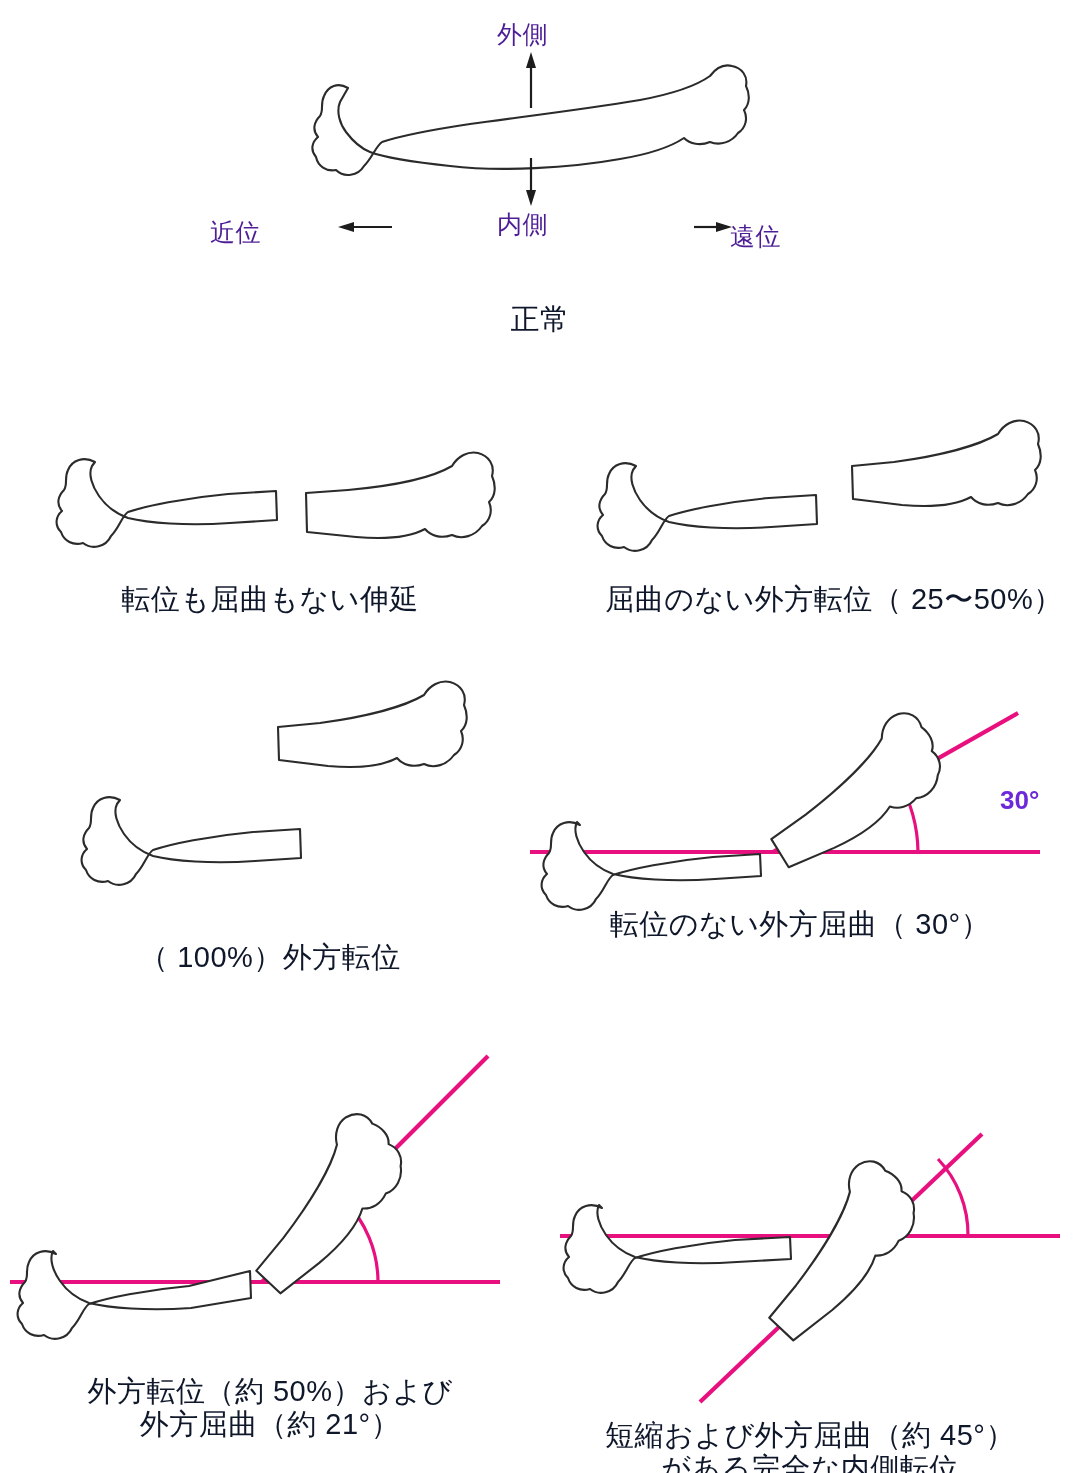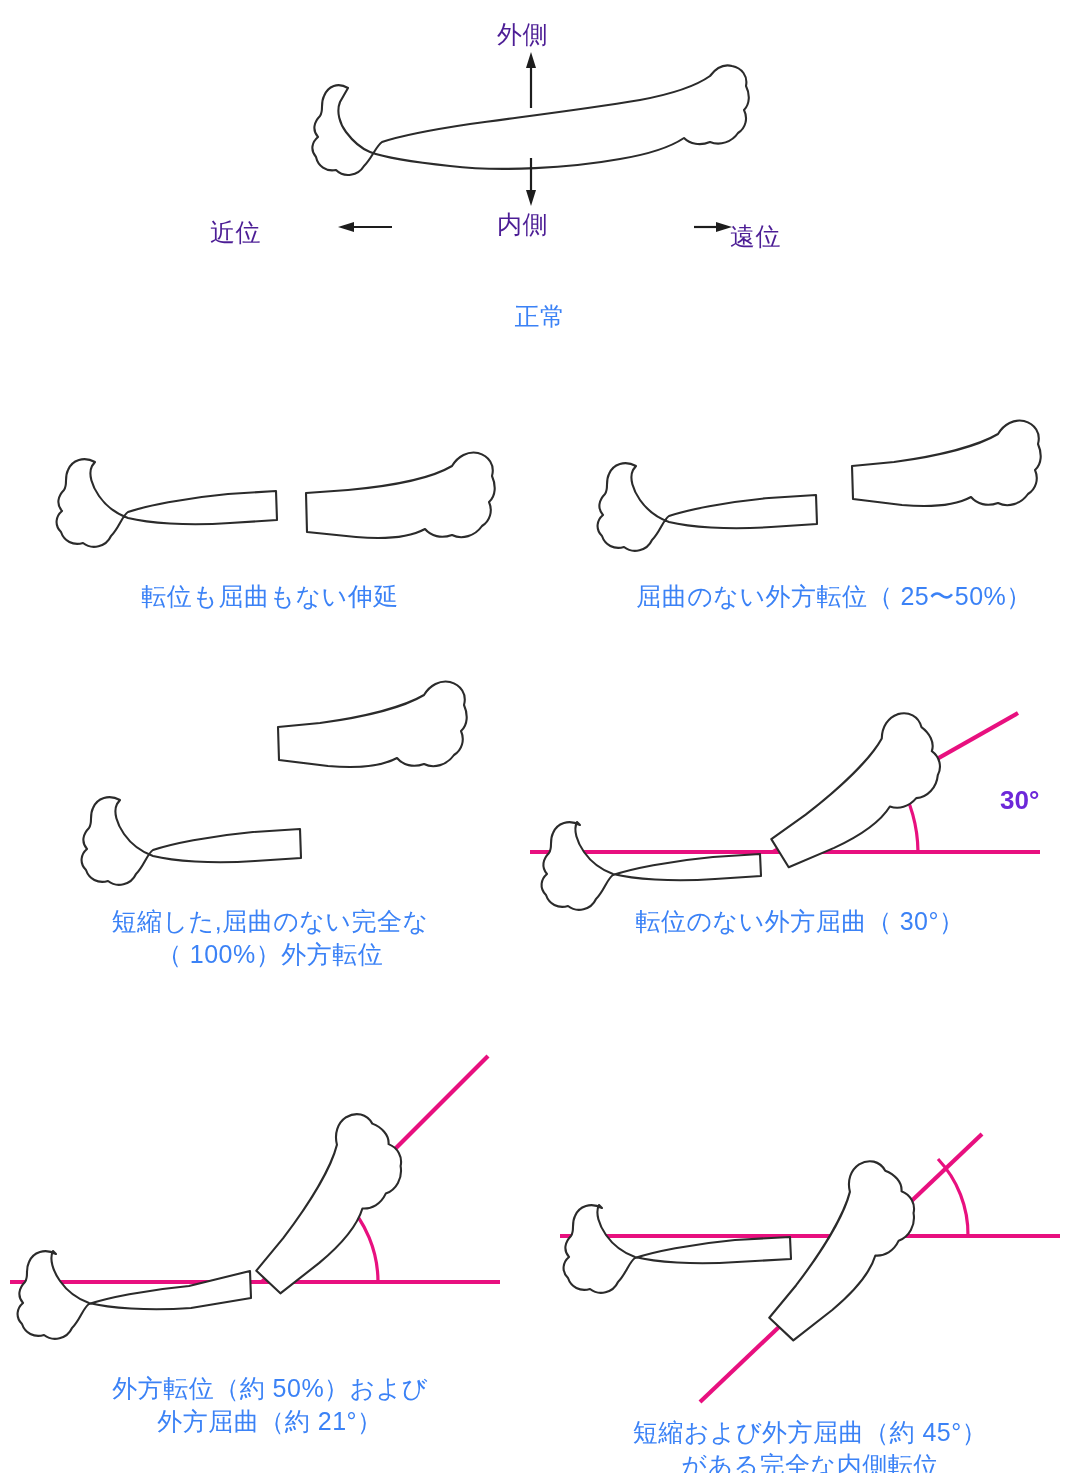--- a/index.html
+++ b/index.html
@@ -4,21 +4,21 @@
 <style>
   html,body{margin:0;padding:0;background:#ffffff;}
   body{
     width:1080px;height:1473px;position:relative;overflow:hidden;
     font-family:"Liberation Sans","DejaVu Sans",sans-serif;
     color:#111111;
   }
   .panel{position:absolute;}
   .cap{
     position:absolute;text-align:center;
-    font-size:25px;line-height:1.32;color:#3b82f6;
+    font-size:29px;line-height:1.32;color:#0f172a;
     letter-spacing:0.5px;white-space:pre;
   }
   .lbl{
     position:absolute;font-size:25px;color:#4c1d95;
     letter-spacing:0.5px;white-space:nowrap;
   }
   .deg{
     position:absolute;font-size:26px;color:#6d28d9;
     font-weight:600;white-space:nowrap;
   }
@@ -128,21 +128,20 @@
          C144,186 147,174 153,170 C171,164 209,156 253,152
          L300,149 L301,178 L255,181 C211,184 173,181 153,176
          C142,172 131,164 124,154 C117,144 113,132 117,124 Z"></path>
 
     <path class="bone" d="M278,47 L320,43 C364,37 404,27 424,15
          C430,5 440,0 450,2 C461,5 467,14 464,25
          C468,34 468,45 461,51 C465,60 462,70 454,75
          C447,85 434,89 424,84 C413,88 403,85 397,78
          C384,85 362,89 328,86 L279,80 Z"></path>
   </svg>
-  <div class="cap" style="left:20px;top:225px;width:500px;">短縮した,屈曲のない完全な</div>
   <div class="cap" style="left:20px;top:258px;width:500px;">（ 100%）外方転位</div>
 </div>
 
 <div class="panel" style="left:520px;top:680px;width:560px;height:300px;">
   <svg width="560" height="230" style="position:absolute;left:0;top:0;">
 
     <line class="axis" x1="10" y1="172" x2="520" y2="172"></line>
 
     <line class="axis" x1="253" y1="172" x2="498" y2="33"></line>
 

